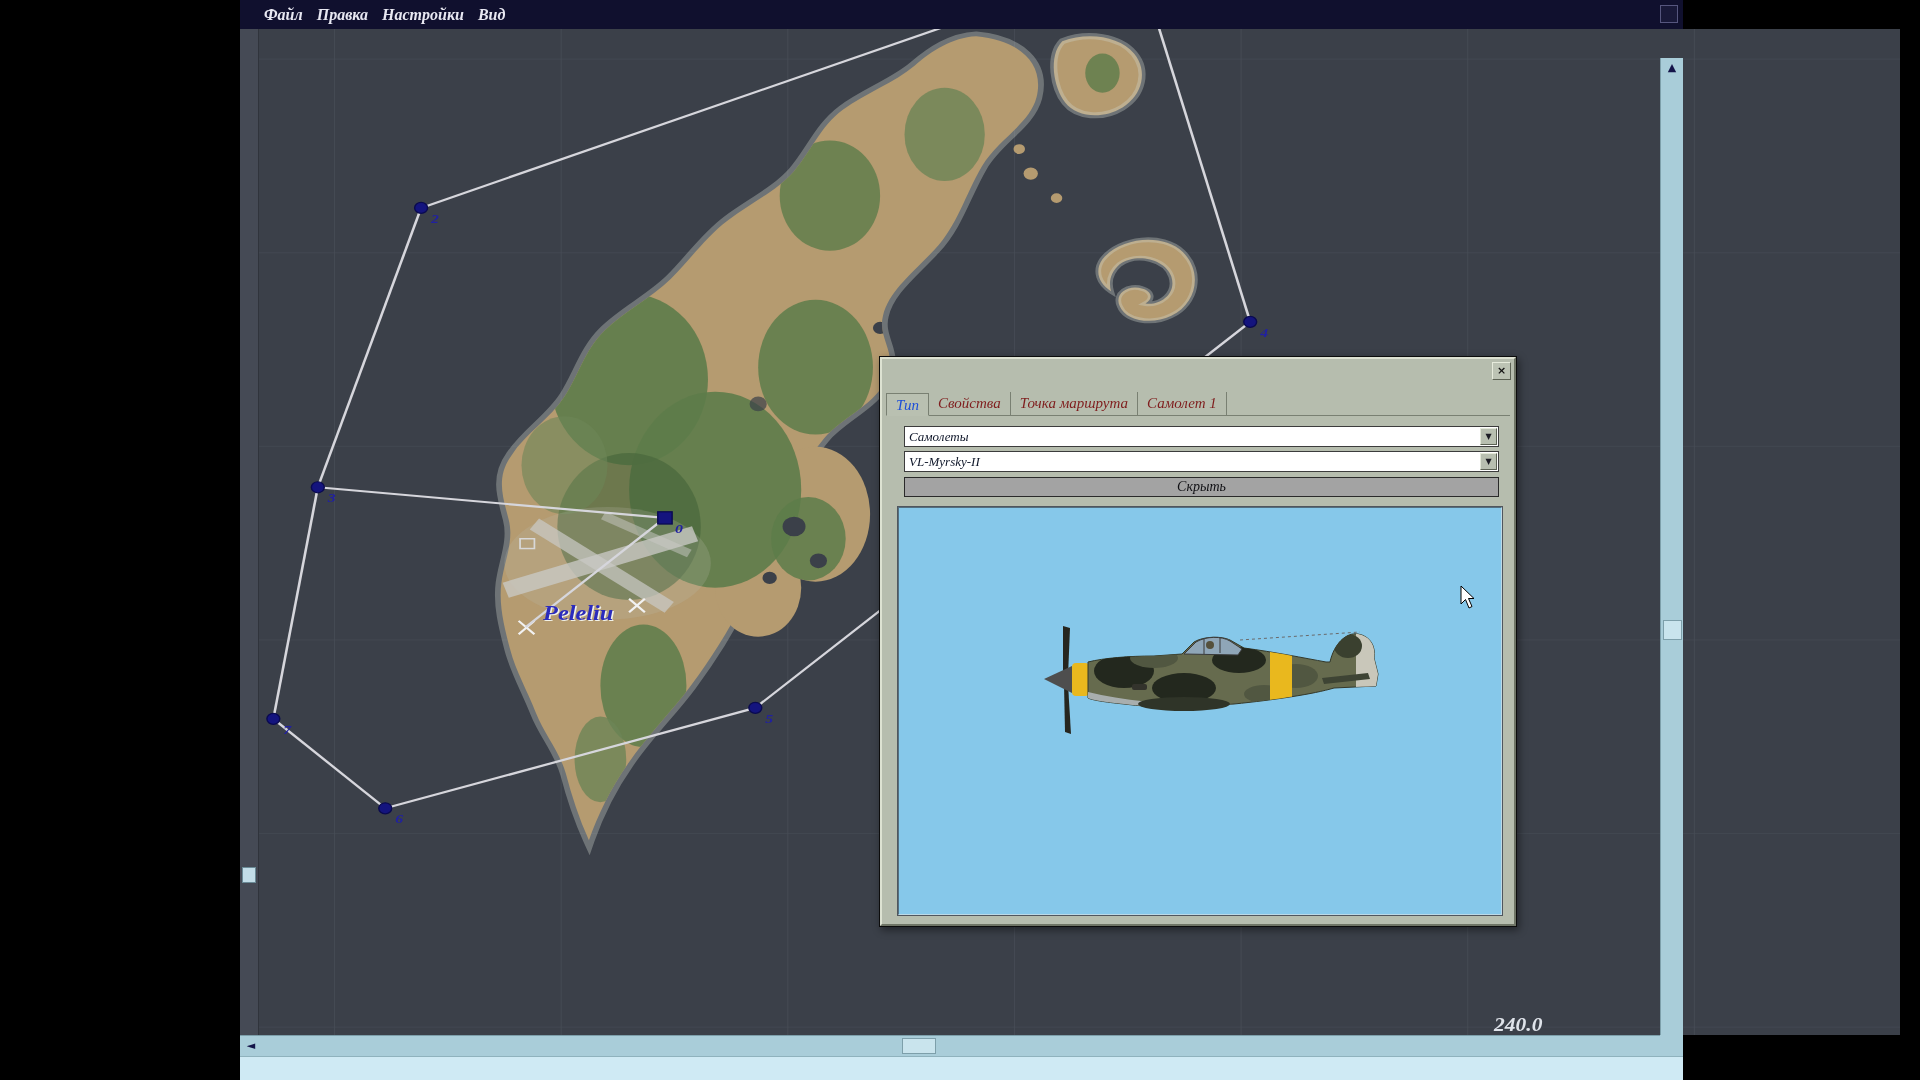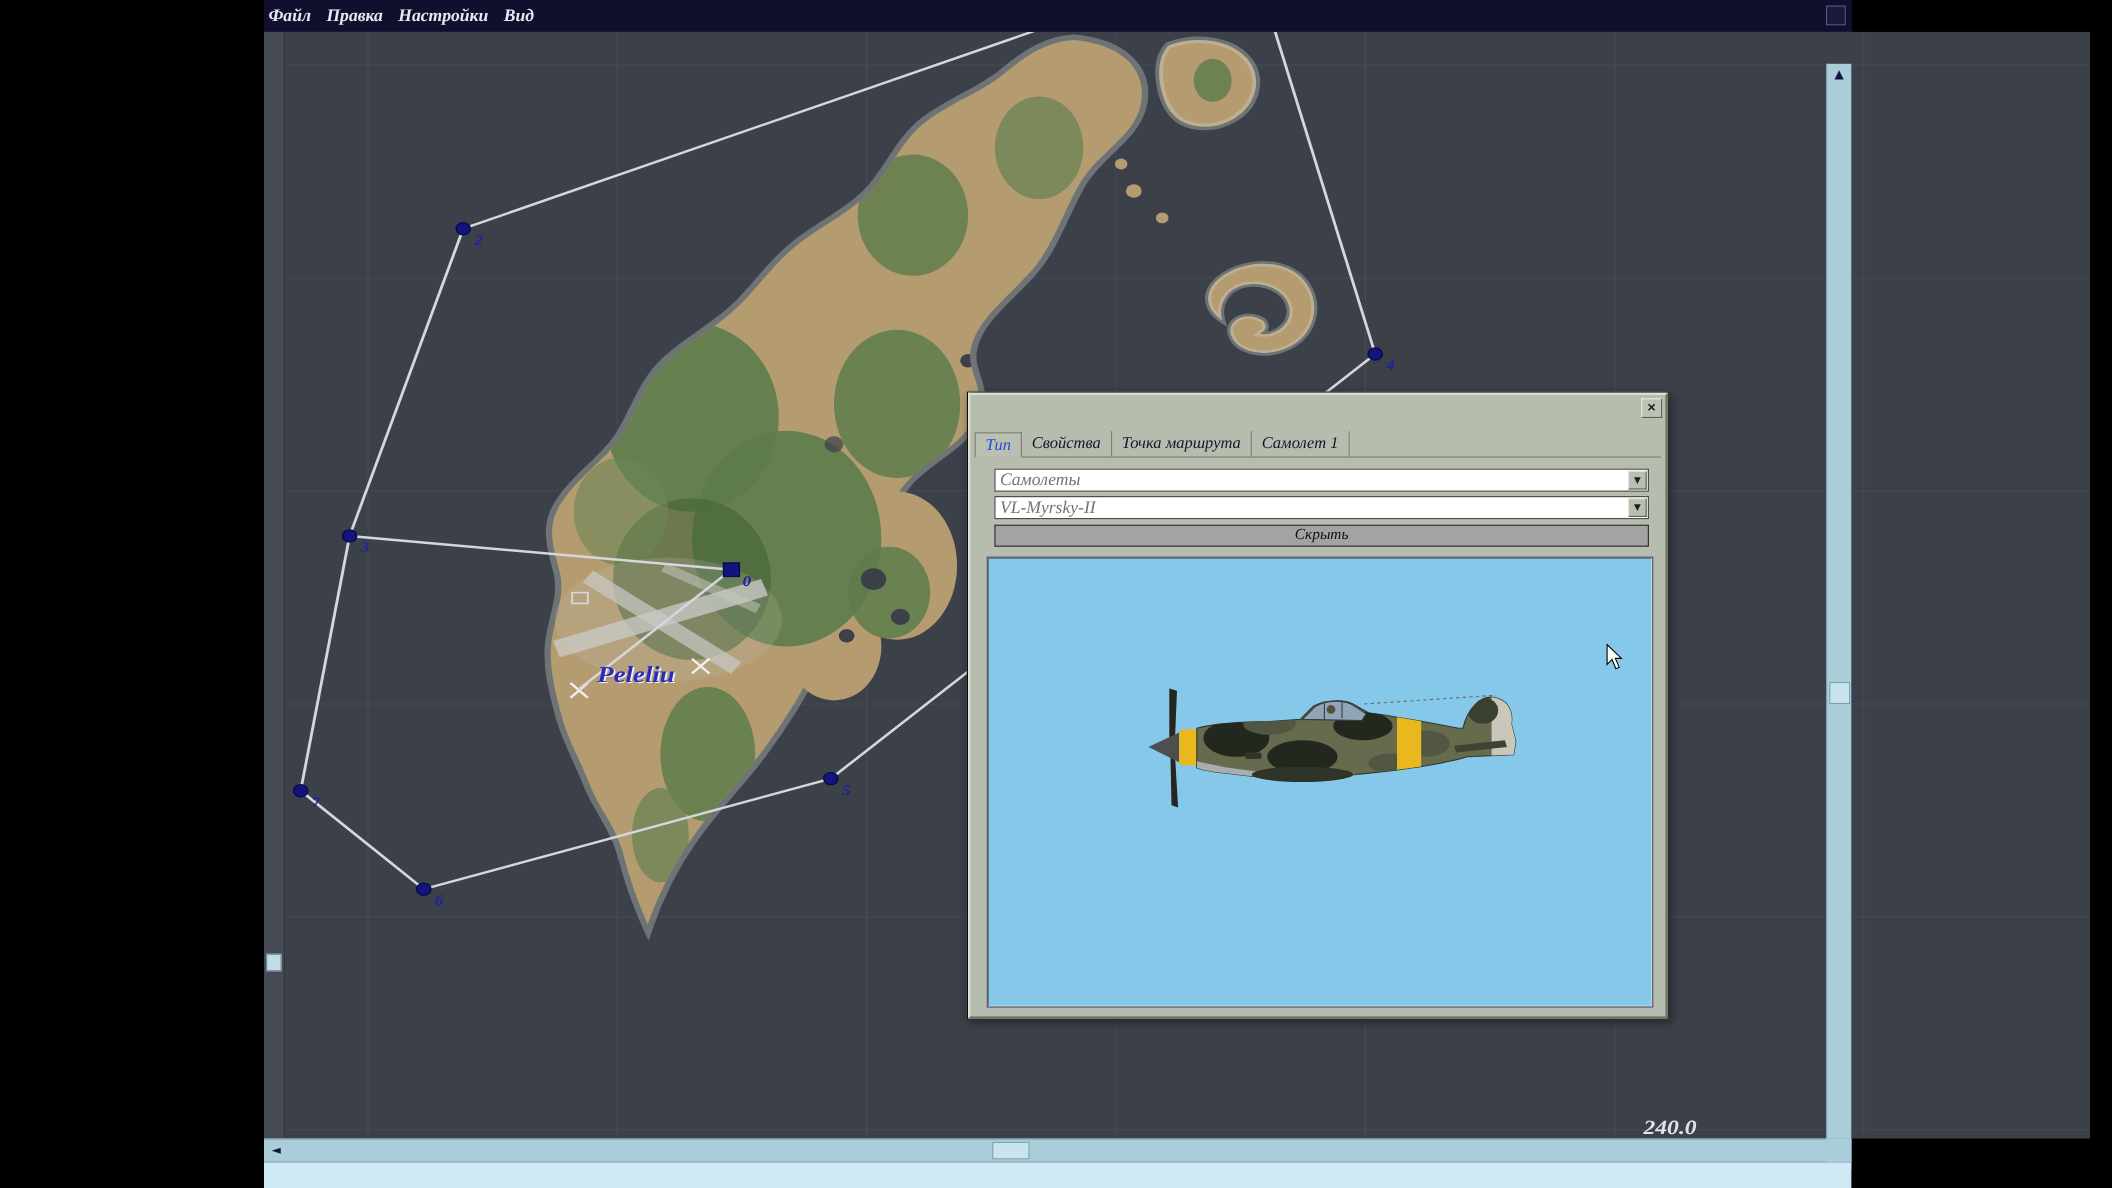--- a/index.html
+++ b/index.html
@@ -2,21 +2,21 @@
 <html><head>
 <meta charset="utf-8">
 <style>
   html,body{margin:0;padding:0;background:#000;width:1920px;height:1080px;overflow:hidden;}
   *{box-sizing:border-box;}
 
   
   #app{position:absolute;left:240px;top:0;width:1443px;height:1080px;background:#3b4049;}
 
   
-  #menubar{position:absolute;left:0;top:0;width:100%;height:29px;background:#10102e;display:flex;align-items:center;padding-left:4px;gap:14px;}
+  #menubar{position:absolute;left:0;top:0;width:100%;height:29px;background:#10102e;display:flex;align-items:center;padding-left:24px;gap:14px;}
   .menu-item{font-family:"Liberation Serif","DejaVu Serif",serif;font-style:italic;font-weight:bold;font-size:16px;color:#e8e8f2;cursor:default;}
   #menubar-badge{position:absolute;right:5px;top:5px;width:18px;height:18px;background:#191939;border:1px solid #56567e;}
 
   
   #main{position:absolute;left:0;top:29px;width:100%;height:1006px;}
   #left-strip{position:absolute;left:0;top:0;width:19px;height:100%;background:#454a55;border-right:1px solid #30343c;}
   #left-strip-handle{position:absolute;left:2px;top:838px;width:14px;height:16px;background:#c2dde8;border:1px solid #6a8a96;}
   #map{position:absolute;left:19px;top:0;width:1641px;height:1006px;background:#3b4049;overflow:hidden;}
   #map-svg{position:absolute;left:0;top:0;width:100%;height:100%;}
 
@@ -33,26 +33,26 @@
   
   #statusbar{position:absolute;left:0;top:1056px;width:100%;height:24px;background:#cfeaf4;border-top:1px solid #8fb2bd;}
 
   
   #dialog{position:absolute;left:639px;top:356px;width:638px;height:571px;background:#b6bdae;border:1px solid #0c0c0c;box-shadow:2px 3px 8px rgba(0,0,0,.45);}
   #dialog-inner{position:absolute;left:0;top:0;right:0;bottom:0;border:2px solid;border-color:#dde2d2 #6f7566 #6f7566 #dde2d2;}
   #dlg-titlebar{position:absolute;left:3px;top:3px;right:3px;height:25px;background:linear-gradient(90deg,#0a23b4,#0e3adf);display:flex;align-items:center;padding-left:6px;}
   #dlg-title{font-family:"Liberation Serif","DejaVu Serif",serif;font-style:italic;font-weight:bold;font-size:15px;color:#fff;}
   #dlg-close{position:absolute;right:3px;top:3px;width:19px;height:18px;background:#bcc3b4;border:1px solid;border-color:#e6ebdc #5c6254 #5c6254 #e6ebdc;font-family:"DejaVu Sans",sans-serif;font-size:11px;font-weight:bold;color:#111;text-align:center;line-height:16px;cursor:default;}
   #dlg-tabs{position:absolute;left:4px;top:33px;right:4px;height:24px;border-bottom:1px solid #798072;display:flex;align-items:flex-end;}
-  .tab{height:23px;line-height:23px;padding:0 9px;border-right:1px solid #798072;font-family:"Liberation Serif","DejaVu Serif",serif;font-style:italic;font-size:15px;color:#0f172a;cursor:default;white-space:nowrap;}
+  .tab{height:23px;line-height:23px;padding:0 9px;border-right:1px solid #798072;font-family:"Liberation Serif","DejaVu Serif",serif;font-style:italic;font-size:15px;color:#7f1d1d;cursor:default;white-space:nowrap;}
   .tab.selected{border:1px solid #798072;border-bottom:1px solid #b9c0b1;margin-bottom:-1px;background:#b9c0b1;color:#1d4ed8;}
   .combo{position:absolute;left:22px;width:595px;height:21px;background:#fff;border:1px solid #3c3c3c;}
   #combo-category{top:67px;}
   #combo-model{top:92px;}
-  .combo-text{position:absolute;left:4px;top:0;height:19px;line-height:19px;font-family:"Liberation Serif","DejaVu Serif",serif;font-style:italic;font-size:16px;color:#737373;}
+  .combo-text{position:absolute;left:4px;top:0;height:19px;line-height:19px;font-family:"Liberation Serif","DejaVu Serif",serif;font-style:italic;font-size:13px;color:#0f172a;}
   .combo-btn{position:absolute;right:1px;top:1px;bottom:1px;width:17px;background:#b8bfb0;border:1px solid;border-color:#e3e8d9 #5c6254 #5c6254 #e3e8d9;text-align:center;font-family:"DejaVu Sans",sans-serif;font-size:8px;line-height:16px;color:#1c1c24;cursor:default;}
   #hide-btn{position:absolute;left:22px;top:118px;width:595px;height:20px;background:#a3a3a3;border:1px solid #2a2a2a;text-align:center;line-height:18px;font-family:"Liberation Serif","DejaVu Serif",serif;font-style:italic;font-size:14px;color:#101014;cursor:default;}
   #preview{position:absolute;left:16px;top:148px;width:604px;height:408px;background:#86c8ea;border:1px solid;border-color:#54707f #bcd9e6 #bcd9e6 #54707f;outline:1px solid #50565e;}
   #plane-svg{position:absolute;left:135px;top:108px;width:370px;height:130px;}
 
   
   #cursor{position:absolute;left:1220px;top:585px;width:18px;height:26px;z-index:50;}
 
   
   .wp-label{font-family:"Liberation Serif","DejaVu Serif",serif;font-style:italic;font-weight:bold;font-size:11px;fill:#2121a0;}

